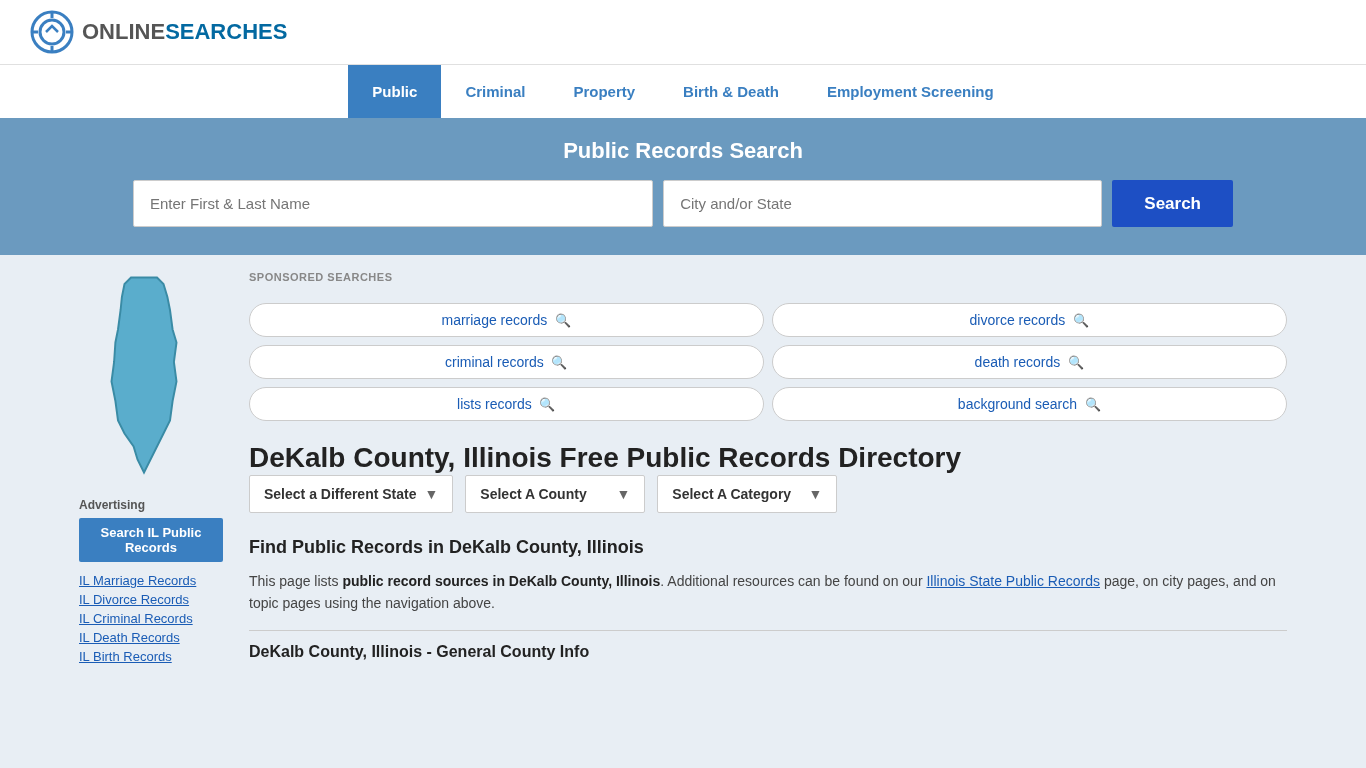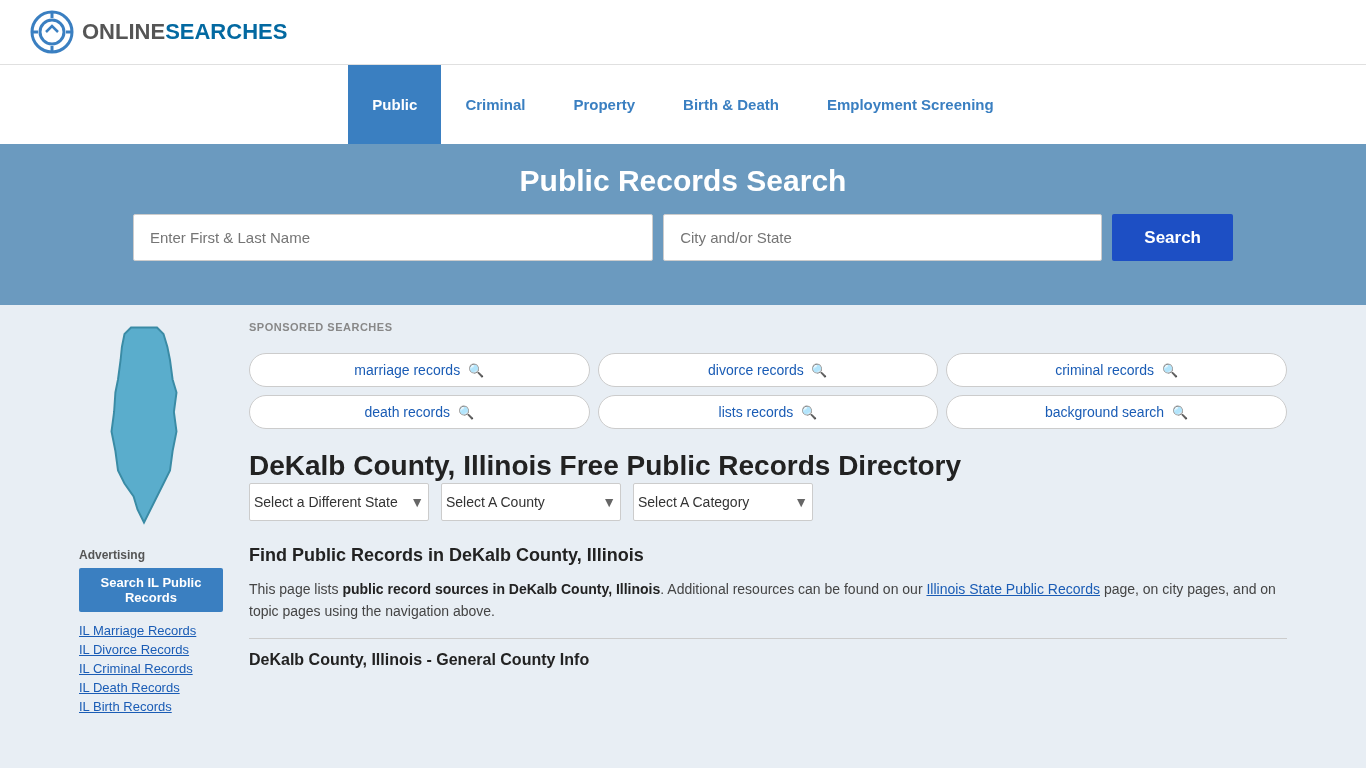--- a/index.html
+++ b/index.html
@@ -43,48 +43,48 @@
 
     
     nav {
       background: #fff;
       border-top: 1px solid #e0e0e0;
       display: flex;
       justify-content: center;
     }
     nav a {
       display: inline-block;
-      padding: 31px 24px;
+      padding: 18px 24px;
       text-decoration: none;
       color: #3a7fc1;
       font-size: 15px;
       font-weight: bold;
     }
     nav a.active {
       background: #3a7fc1;
       color: #fff;
     }
 
     
     .search-banner {
       background: #6b9abf;
       padding: 20px 30px 28px;
     }
     .search-banner h2 {
       text-align: center;
       color: #fff;
-      font-size: 30px;
+      font-size: 22px;
       font-weight: bold;
       margin-bottom: 16px;
     }
     .search-form {
       display: flex;
       gap: 10px;
       max-width: 1100px;
-      margin: 16px auto;
+      margin: 0 auto;
     }
     .search-form input {
       flex: 1;
       padding: 14px 16px;
       font-size: 15px;
       border: 1px solid #ccc;
       border-radius: 2px;
       color: #aaa;
       background: #fff;
     }
@@ -164,21 +164,21 @@
     .sponsored-label {
       font-size: 11px;
       color: #888;
       font-weight: bold;
       text-transform: uppercase;
       letter-spacing: 0.5px;
       margin-bottom: 20px;
     }
     .sponsored-grid {
       display: grid;
-      grid-template-columns: 1fr 1fr 1fr;
+      grid-template-columns: 1fr 1fr;
       gap: 8px;
       margin-bottom: 20px;
     }
     .sponsored-item {
       display: flex;
       align-items: center;
       justify-content: center;
       border: 1px solid #ccc;
       border-radius: 20px;
       padding: 8px 14px;
@@ -207,26 +207,27 @@
       display: flex;
       gap: 12px;
       margin-bottom: 24px;
     }
     .dropdown-select {
       display: flex;
       align-items: center;
       border: 1px solid #ccc;
       border-radius: 2px;
       background: #fff;
-      padding: 10px 4px;
+      padding: 10px 14px;
       cursor: pointer;
       gap: 8px;
       font-size: 14px;
       color: #333;
       min-width: 180px;
+      font-weight: bold;
     }
     .dropdown-select .chevron {
       margin-left: auto;
       color: #666;
     }
 
     
     .find-records-title {
       font-size: 18px;
       font-weight: bold;

